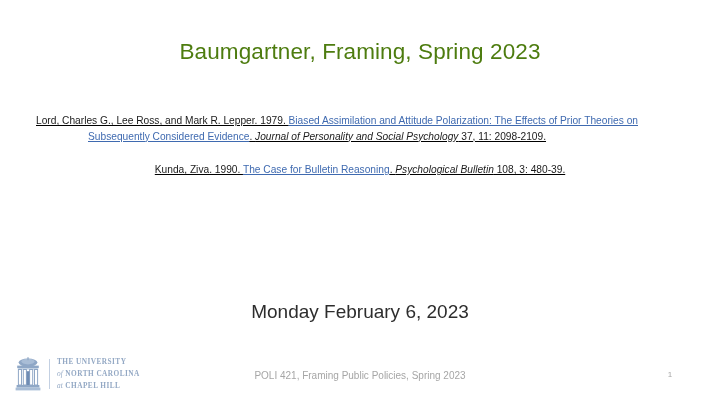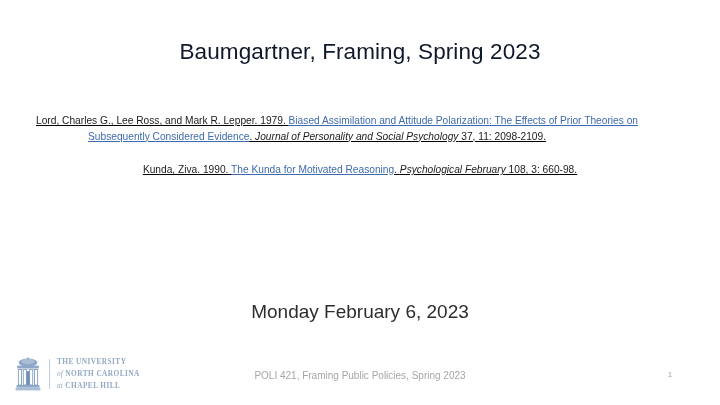--- a/index.html
+++ b/index.html
@@ -23,21 +23,21 @@
 
   
   .slide-title {
     position: absolute;
     left: 0;
     top: 38px;
     width: 720px;
     text-align: center;
     font-size: 22.5px;
     font-weight: 400;
-    color: #0f172a;
+    color: #4d7c0f;
     letter-spacing: 0.1px;
     line-height: 1.2;
   }
 
   
   .body-block {
     position: absolute;
     left: 36px;
     top: 113px;
     width: 648px;
@@ -173,21 +173,21 @@
 
     <div class="citation citation-1">
       <span class="inner">
         <span>Lord, Charles G., Lee Ross, and Mark R. Lepper. 1979. </span><a class="lnk" href="#">Biased Assimilation and Attitude Polarization: The Effects of Prior Theories on Subsequently Considered Evidence</a><span>. </span><span class="ital">Journal of Personality and Social Psychology</span><span> 37, 11: 2098-2109.</span>
       </span>
     </div>
 
     <div class="spacer-line"></div>
 
     <div class="citation citation-2">
-      <span>Kunda, Ziva. 1990. </span><a class="lnk" href="#">The Kunda for Motivated Reasoning</a><span>. </span><span class="ital">Psychological February</span><span> 108, 3: 660-98.</span>
+      <span>Kunda, Ziva. 1990. </span><a class="lnk" href="#">The Case for Bulletin Reasoning</a><span>. </span><span class="ital">Psychological Bulletin</span><span> 108, 3: 480-39.</span>
     </div>
 
   </div>
 
   <div class="date-line">Monday February 6, 2023</div>
 
   <div class="footer">
 
     <div class="logo-group">
 

